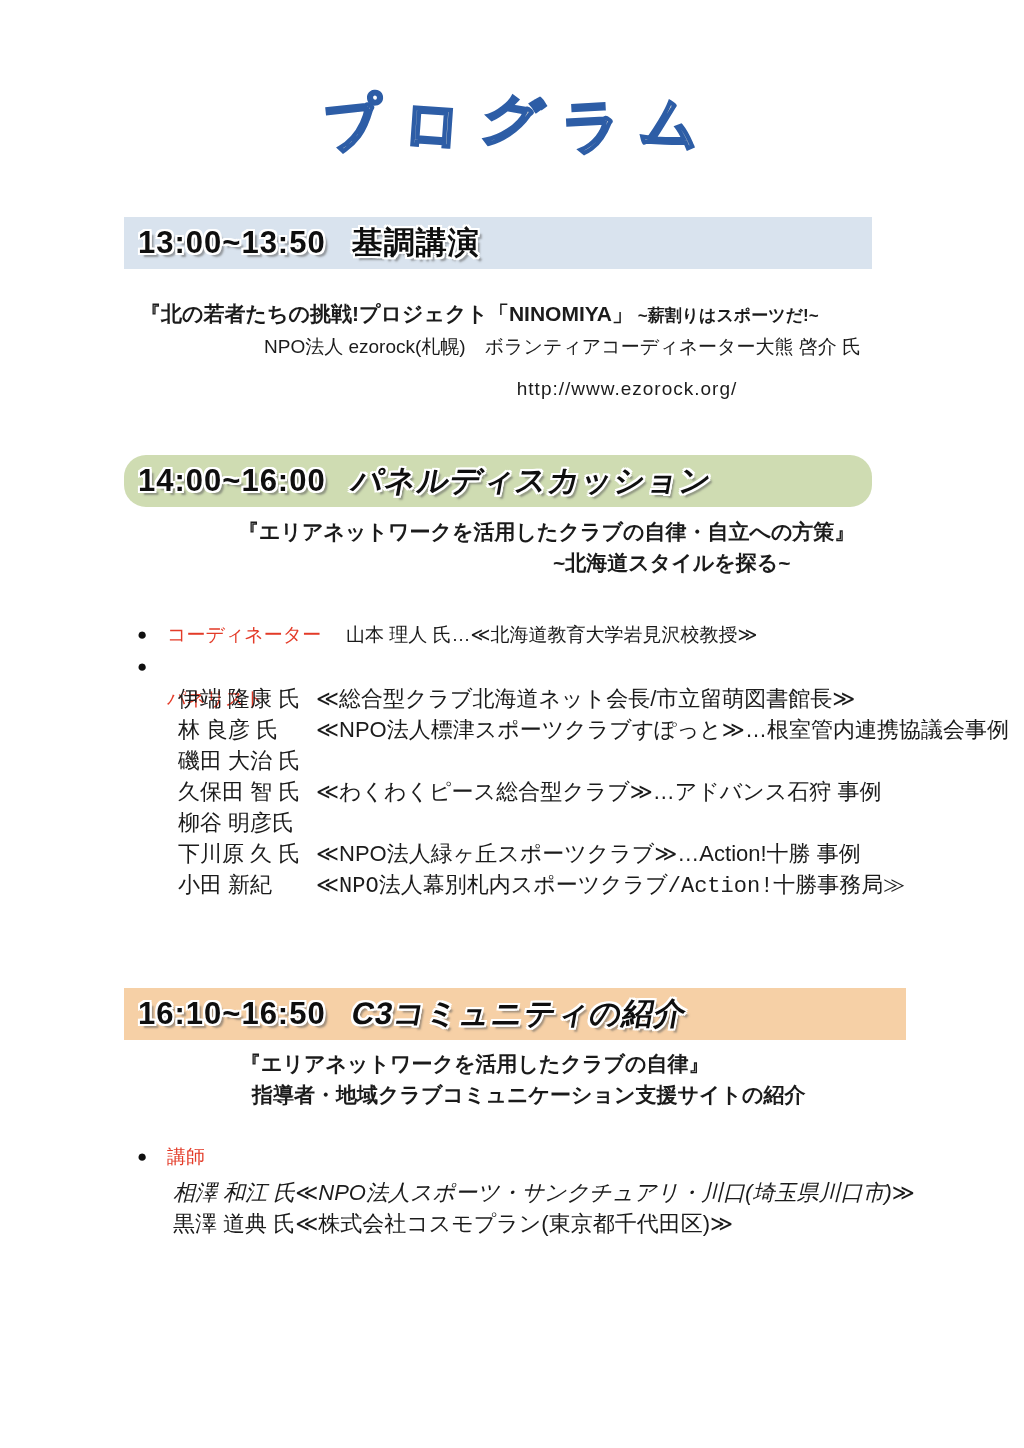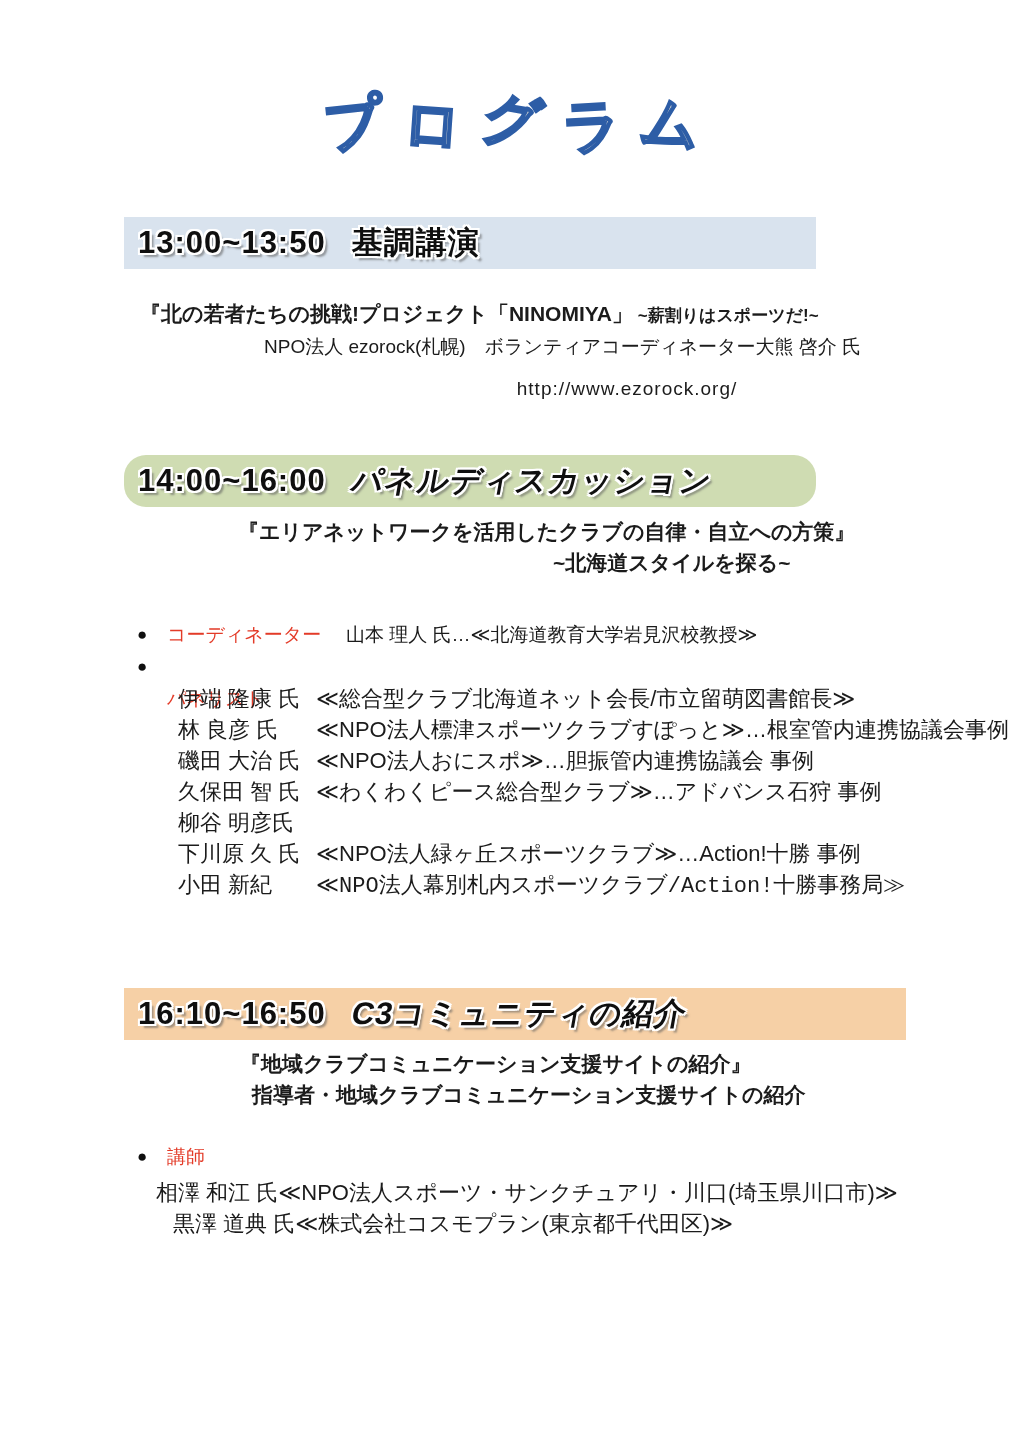--- a/index.html
+++ b/index.html
@@ -18,21 +18,21 @@
     margin:0 10px;
   }
   .tc.t1{ transform:rotate(-6deg); }
   .tc.t2{ transform:rotate(4deg) translateY(2px); }
   .tc.t3{ transform:rotate(10deg) translateY(-3px); }
   .tc.t4{ transform:rotate(-3deg) translateY(3px); }
   .tc.t5{ transform:rotate(7deg); }
 
   
   .bar {
-    position:absolute; left:124px; width:692px; height:52px;
+    position:absolute; left:124px; width:748px; height:52px;
     display:flex; align-items:center; padding-left:14px;
   }
   .bar.keynote { top:217px; background:var(--keynote_bg,#d9e3ee); }
   .bar.panel   { top:455px; background:var(--panel_bg,#cfdcb2);border-radius:22px; }
   .bar.c3      { top:988px; background:var(--c3_bg,#f6d0a6); width:782px; }
   .outline {
     font-weight:800; font-size:31px; color:#0f0f0f; letter-spacing:1px; white-space:nowrap;
     text-shadow:
       -2px -2px 0 #fff, -2px 0 0 #fff, -2px 2px 0 #fff,
        0 -2px 0 #fff, 0 2px 0 #fff,
@@ -92,40 +92,39 @@
   <span class="bullet" style="top:657px;left:137px;">●</span>
   <div class="line red" style="top:654px;left:167px;margin-top:32px;">パネリスト</div>
 
   <div class="line sz18" style="top:684px;left:178px;">伊端 隆康 氏</div>
   <div class="line sz18" style="top:684px;left:316px;">≪総合型クラブ北海道ネット会長/市立留萌図書館長≫</div>
 
   <div class="line sz18" style="top:715px;left:178px;">林 良彦 氏</div>
   <div class="line sz18" style="top:715px;left:316px;">≪NPO法人標津スポーツクラブすぽっと≫…根室管内連携協議会事例</div>
 
   <div class="line sz18" style="top:746px;left:178px;">磯田 大治 氏</div>
-  <div class="line sz18" style="top:746px;left:316px;">≪NPO法人おにスポ≫…胆振管内連携協議会 事例</div>
 
   <div class="line sz18" style="top:777px;left:178px;">久保田 智 氏</div>
   <div class="line sz18" style="top:777px;left:316px;">≪わくわくピース総合型クラブ≫…アドバンス石狩 事例</div>
 
   <div class="line sz18" style="top:808px;left:178px;">柳谷 明彦氏</div>
 
   <div class="line sz18" style="top:839px;left:178px;">下川原 久 氏</div>
   <div class="line sz18" style="top:839px;left:316px;">≪NPO法人緑ヶ丘スポーツクラブ≫…Action!十勝 事例</div>
 
   <div class="line sz18" style="top:870px;left:178px;">小田 新紀</div>
   <div class="line sz18" style="top:870px;left:316px;font-family:Liberation Mono, monospace;">≪NPO法人幕別札内スポーツクラブ/Action!十勝事務局≫</div>
 
   <div class="bar c3">
     <span class="outline">16:10~16:50</span>
     <span class="outline bar-title slant">C3コミュニティの紹介</span>
   </div>
 
-  <div class="line bold sz21" style="top:1050px;left:240px;">『地域クラブコミュニケーション支援サイトの紹介』</div>
+  <div class="line bold sz21" style="top:1050px;left:240px;">『エリアネットワークを活用したクラブの自律』</div>
   <div class="line bold sz21" style="top:1081px;left:252px;">指導者・地域クラブコミュニケーション支援サイトの紹介</div>
 
   <span class="bullet" style="top:1147px;left:137px;">●</span>
   <div class="line red" style="top:1144px;left:167px;">講師</div>
 
-  <div class="line sz18" style="top:1178px;left:156px;">相澤 和江 氏≪NPO法人スポーツ・サンクチュアリ・川口(埼玉県川口市)≫</div>
+  <div class="line sz18" style="top:1178px;left:173px;font-style:italic;">相澤 和江 氏≪NPO法人スポーツ・サンクチュアリ・川口(埼玉県川口市)≫</div>
   <div class="line sz18" style="top:1209px;left:173px;">黒澤 道典 氏≪株式会社コスモプラン(東京都千代田区)≫</div>
 
 </div>
 
 </body></html>

